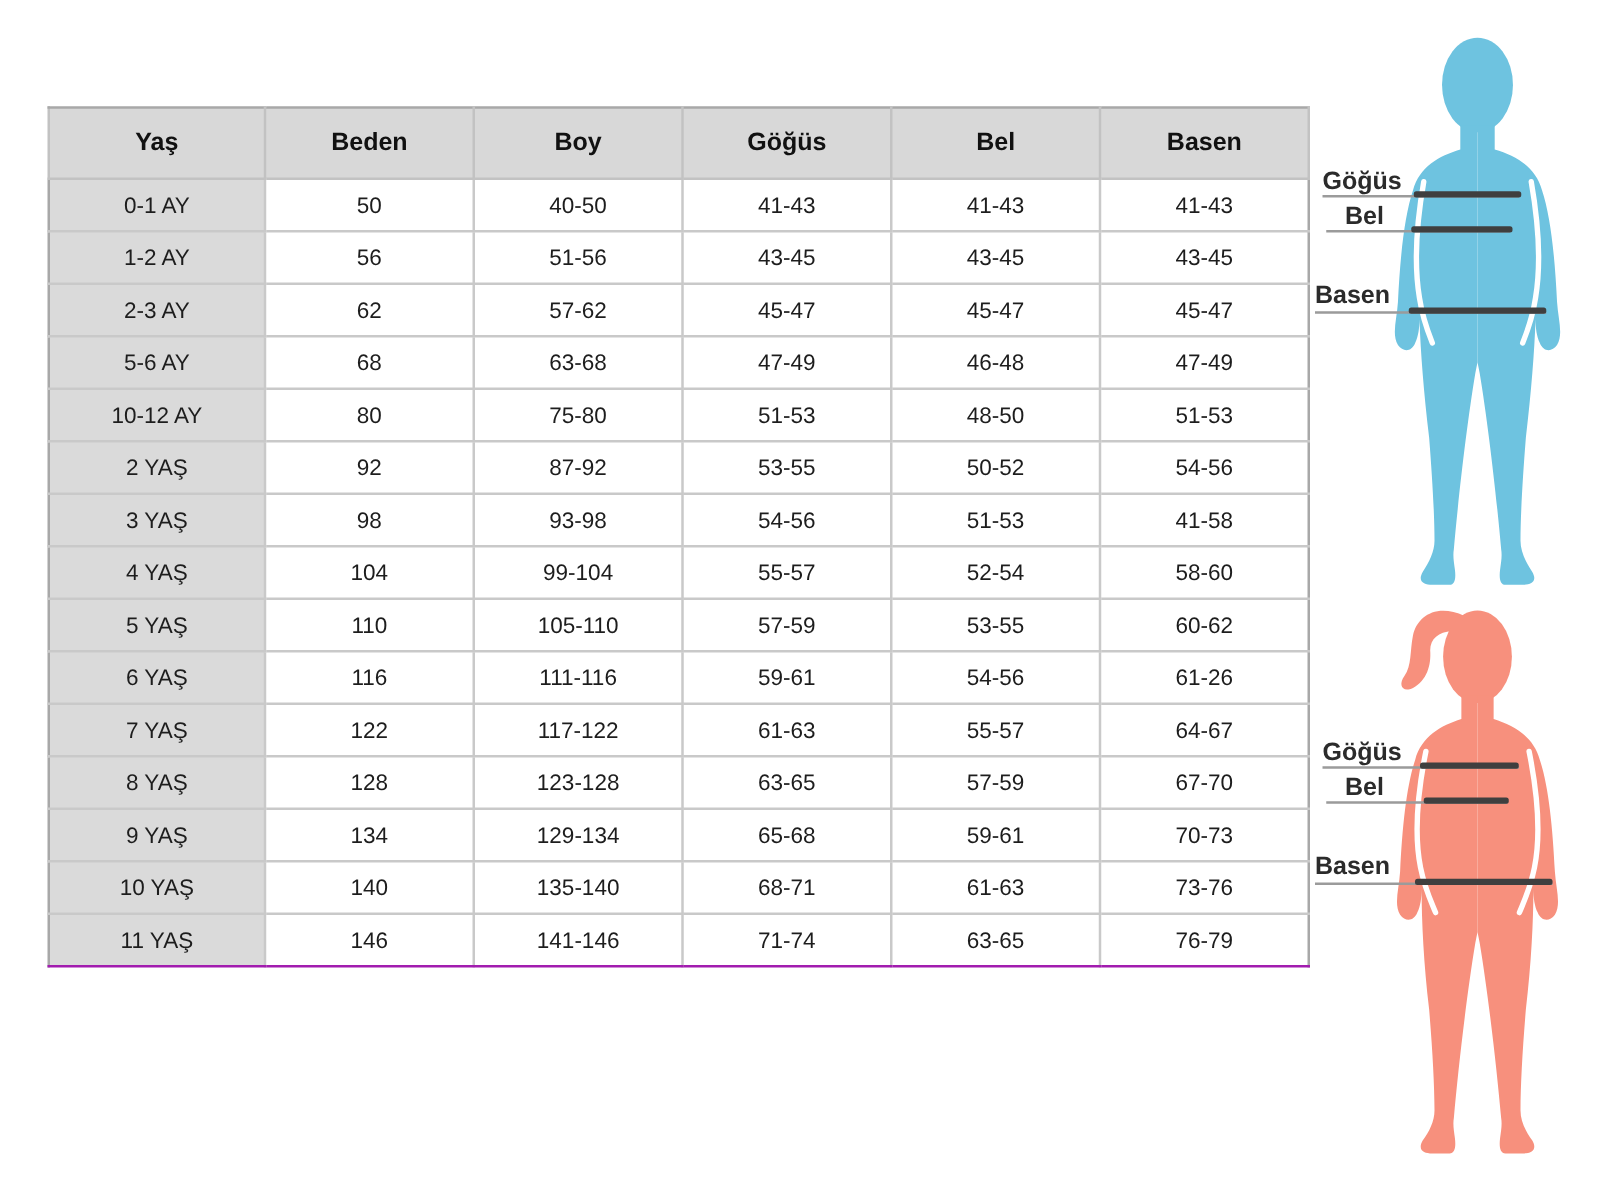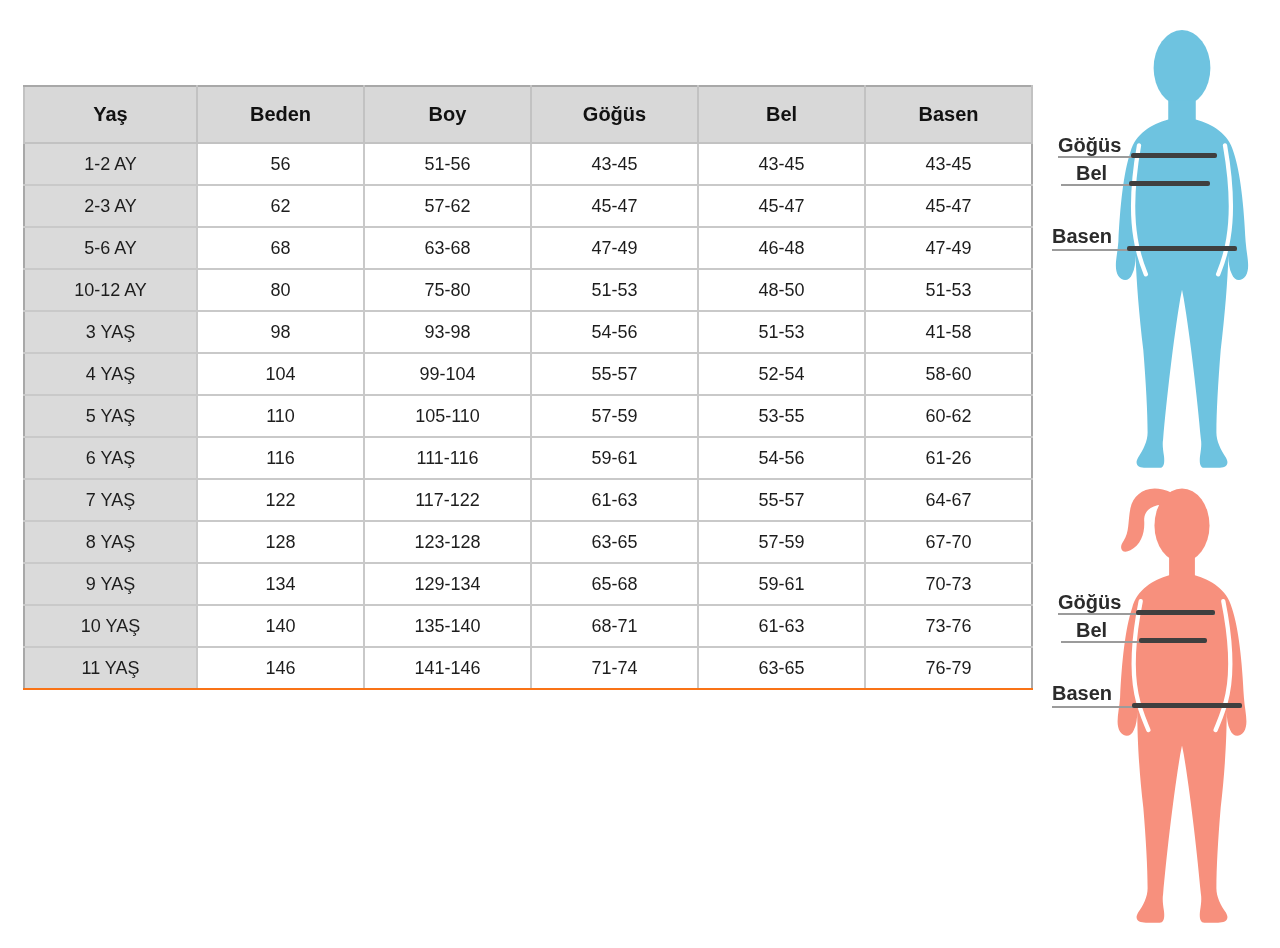--- a/index.html
+++ b/index.html
@@ -4,21 +4,21 @@
 <style>
   html,body{margin:0;padding:0;background:#ffffff;}
   .canvas{
     position:relative;
     width:1280px;height:948px;
     background:#ffffff;
     font-family:"Liberation Sans",sans-serif;
     overflow:hidden;
   }
   
-  .table-wrap{position:absolute;left:23px;top:85px;}
+  .table-wrap{position:absolute;left:38px;top:85px;}
   table.size-table{
     border-collapse:collapse;
     table-layout:fixed;
     width:1008px;
     border:2px solid #a8a8a8;
   }
   .size-table col.c0{width:173px;}
   .size-table col.cn{width:167px;}
   .size-table th{
     height:53px;
@@ -35,21 +35,21 @@
     font-size:18px;
     color:#1d1d1d;
     text-align:center;
     border:2px solid #c9c9c9;
   }
   .size-table td.rowhead{
     background:#dadada;
     border-left:2px solid #a8a8a8;
   }
   .size-table td:last-child{border-right:2px solid #a8a8a8;}
-  .size-table tr:last-child td{border-bottom:2px solid #f97316;}
+  .size-table tr:last-child td{border-bottom:2px solid #a21caf;}
 
   
   .fig{position:absolute;}
   .fig-label{
     position:absolute;
     font-weight:bold;
     font-size:20px;
     color:#2b2b2b;
     white-space:nowrap;
     line-height:1;
@@ -77,20 +77,28 @@
             <th>Yaş</th>
             <th>Beden</th>
             <th>Boy</th>
             <th>Göğüs</th>
             <th>Bel</th>
             <th>Basen</th>
           </tr>
       </thead>
       <tbody>
           <tr>
+            <td class="rowhead">0-1 AY</td>
+            <td>50</td>
+            <td>40-50</td>
+            <td>41-43</td>
+            <td>41-43</td>
+            <td>41-43</td>
+          </tr>
+          <tr>
             <td class="rowhead">1-2 AY</td>
             <td>56</td>
             <td>51-56</td>
             <td>43-45</td>
             <td>43-45</td>
             <td>43-45</td>
           </tr>
           <tr>
             <td class="rowhead">2-3 AY</td>
             <td>62</td>
@@ -107,20 +115,28 @@
             <td>46-48</td>
             <td>47-49</td>
           </tr>
           <tr>
             <td class="rowhead">10-12 AY</td>
             <td>80</td>
             <td>75-80</td>
             <td>51-53</td>
             <td>48-50</td>
             <td>51-53</td>
+          </tr>
+          <tr>
+            <td class="rowhead">2 YAŞ</td>
+            <td>92</td>
+            <td>87-92</td>
+            <td>53-55</td>
+            <td>50-52</td>
+            <td>54-56</td>
           </tr>
           <tr>
             <td class="rowhead">3 YAŞ</td>
             <td>98</td>
             <td>93-98</td>
             <td>54-56</td>
             <td>51-53</td>
             <td>41-58</td>
           </tr>
           <tr>

